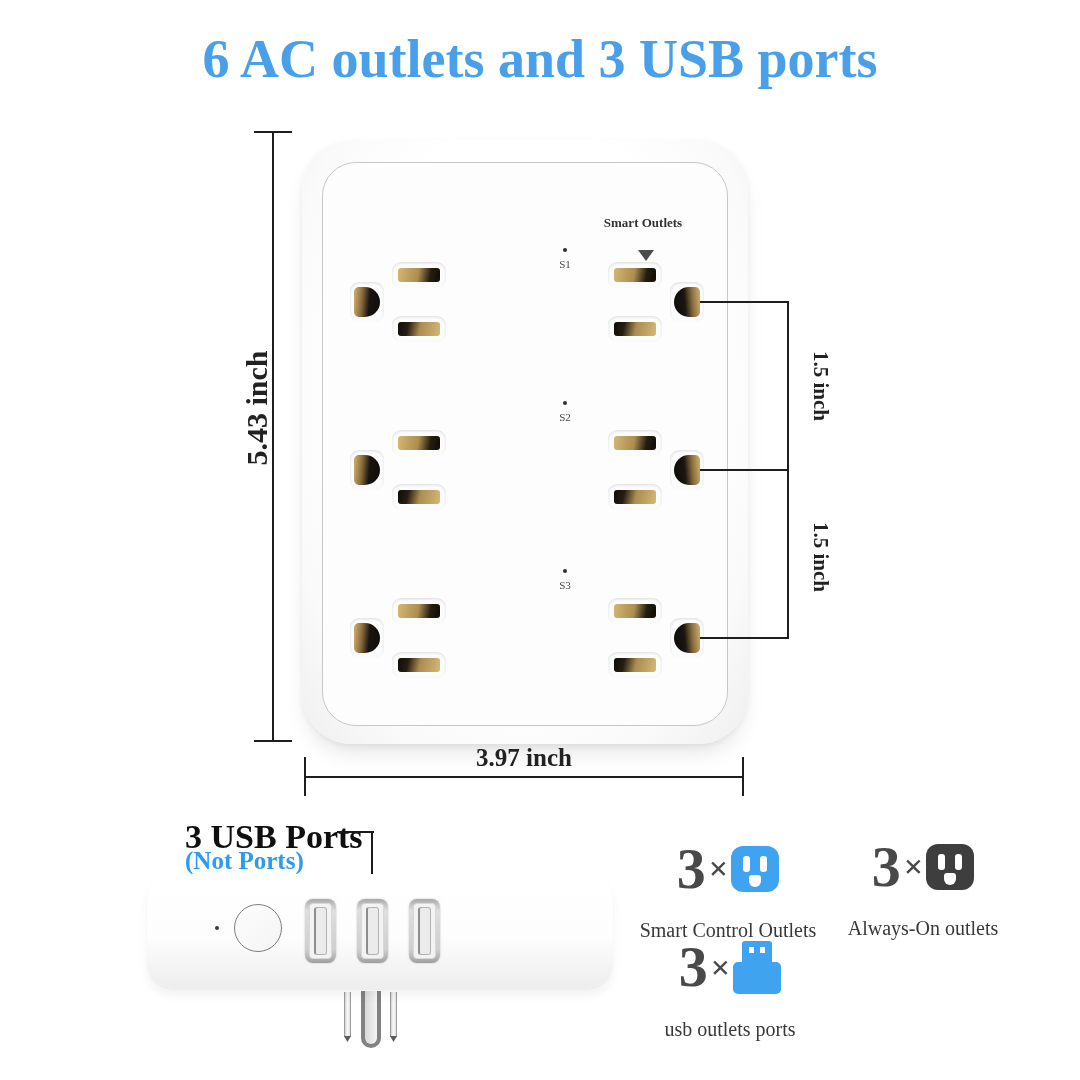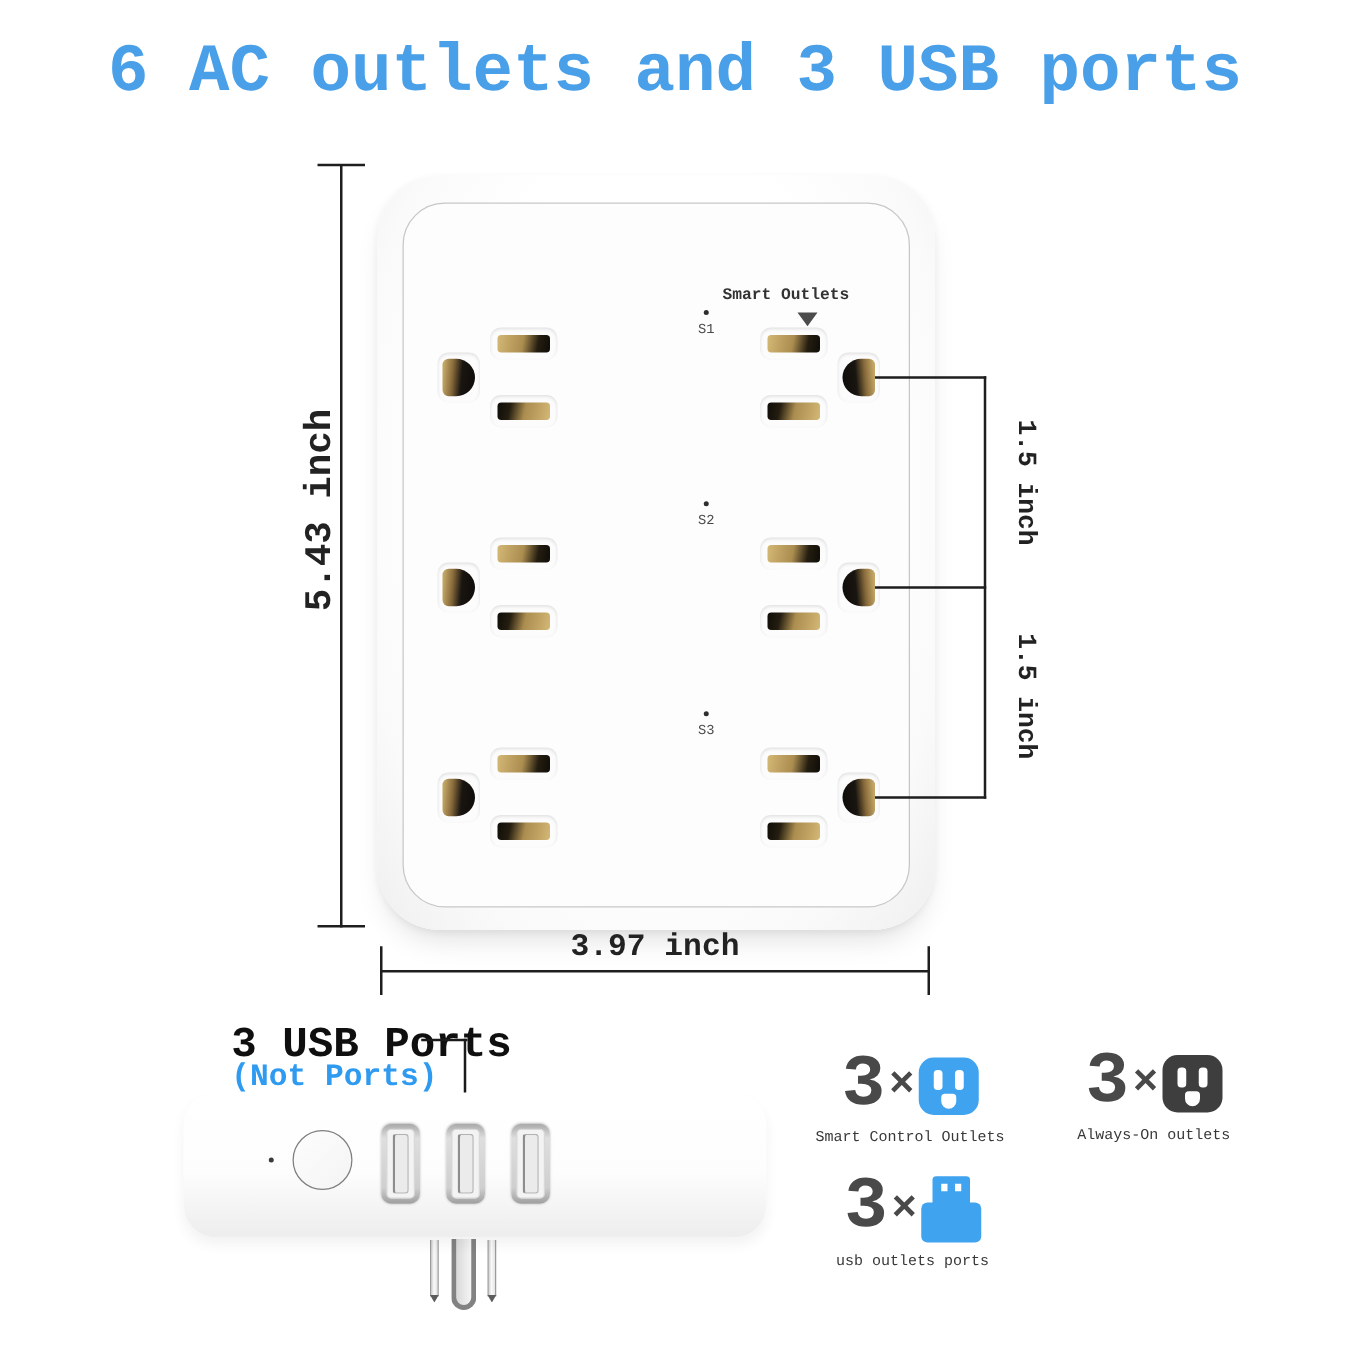--- a/index.html
+++ b/index.html
@@ -1,19 +1,19 @@
 <!DOCTYPE html>
 <html><head>
 <meta charset="utf-8">
 <style>
   * { margin:0; padding:0; box-sizing:border-box; }
   html,body { background:#ffffff; }
   .stage {
     position:relative; width:1080px; height:1080px; background:#ffffff;
-    font-family:Liberation Mono, monospace; overflow:hidden;
+    font-family:Liberation Serif, serif; overflow:hidden;
   }
   
   .title {
     position:absolute; left:0; right:0; top:28px; text-align:center;
     font-size:54px; font-weight:700; color:#49a0e8; letter-spacing:0px;
   }
   
   .device {
     position:absolute; left:302px; top:140px; width:446px; height:604px;
     border-radius:50px;
@@ -22,21 +22,21 @@
   }
   .device-panel {
     position:absolute; left:20px; top:22px; width:406px; height:564px;
     border-radius:34px; border:1px solid #c7c7c7; background:#fdfdfd;
   }
   .brand {
     position:absolute; left:0; right:0; top:54px; text-align:center;
     font-size:27px; font-weight:700; letter-spacing:8px; color:#94999e;
   }
   .smart-outlets {
-    position:absolute; left:276px; top:88px; width:130px; text-align:left;
+    position:absolute; left:276px; top:75px; width:130px; text-align:center;
     font-size:13px; font-weight:700; color:#333;
   }
   .smart-arrow {
     position:absolute; left:336px; top:110px; width:0; height:0;
     border-left:8px solid transparent; border-right:8px solid transparent;
     border-top:11px solid #4c4c4c;
   }
   
   .outlet { position:absolute; width:100px; height:96px; }
   .outlet.row1 { top:114px; } .outlet.row2 { top:282px; } .outlet.row3 { top:450px; }
@@ -110,21 +110,21 @@
     background:linear-gradient(90deg,#d9d9d9,#f5f5f5);
   }
   .usb-callout { position:absolute; background:#1a1a1a; }
   .usb-ports-label { position:absolute; left:185px; top:818px; font-size:34px; font-weight:700; color:#0f0f0f; }
   .not-smart-label { position:absolute; left:185px; top:847px; font-size:25px; font-weight:700; color:#2e9af0; }
   
   .feature { position:absolute; width:170px; display:flex; flex-direction:column; align-items:center; }
   .feat-row { display:flex; align-items:center; }
   .feat-count { font-size:58px; font-weight:700; color:#494949; line-height:0.9; }
   .feat-times { font-size:34px; font-weight:700; color:#494949; margin:0 3px; }
-  .feat-label { font-size:12px; color:#383838; margin-top:8px; white-space:nowrap; }
+  .feat-label { font-size:20px; color:#383838; margin-top:24px; white-space:nowrap; }
   .outlet-icon { position:relative; width:48px; height:46px; border-radius:12px; }
   .outlet-icon.blue { background:#3fa3ef; } .outlet-icon.dark { background:#3e3e3e; }
   .oi-slot { position:absolute; top:10px; width:7px; height:16px; border-radius:3px; background:#fff; }
   .oi-slot.l { left:12px; } .oi-slot.r { left:29px; }
   .oi-hole { position:absolute; left:18px; top:29px; width:12px; height:12px; border-radius:3px 3px 6px 6px; background:#fff; }
   .usb-icon { position:relative; width:48px; height:53px; }
   .ui-top { position:absolute; left:9px; top:0; width:30px; height:22px; border-radius:3px 3px 0 0; background:#3fa3ef; }
   .ui-hole { position:absolute; top:6px; width:5px; height:6px; background:#fff; }
   .ui-hole.l { left:7px; } .ui-hole.r { left:18px; }
   .ui-body { position:absolute; left:0; top:21px; width:48px; height:32px; border-radius:5px; background:#3fa3ef; }

